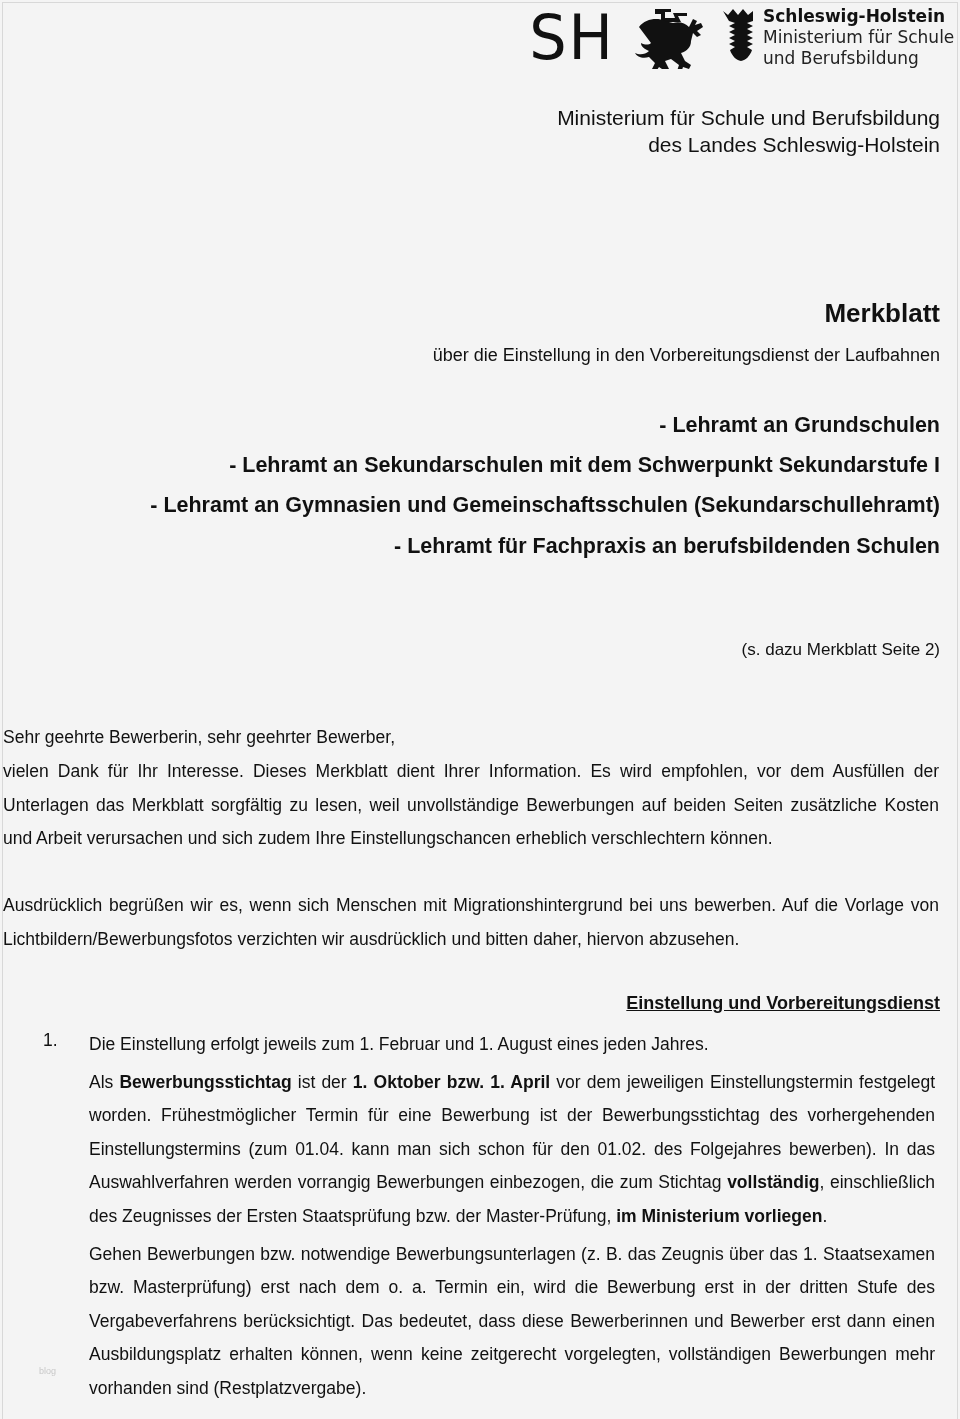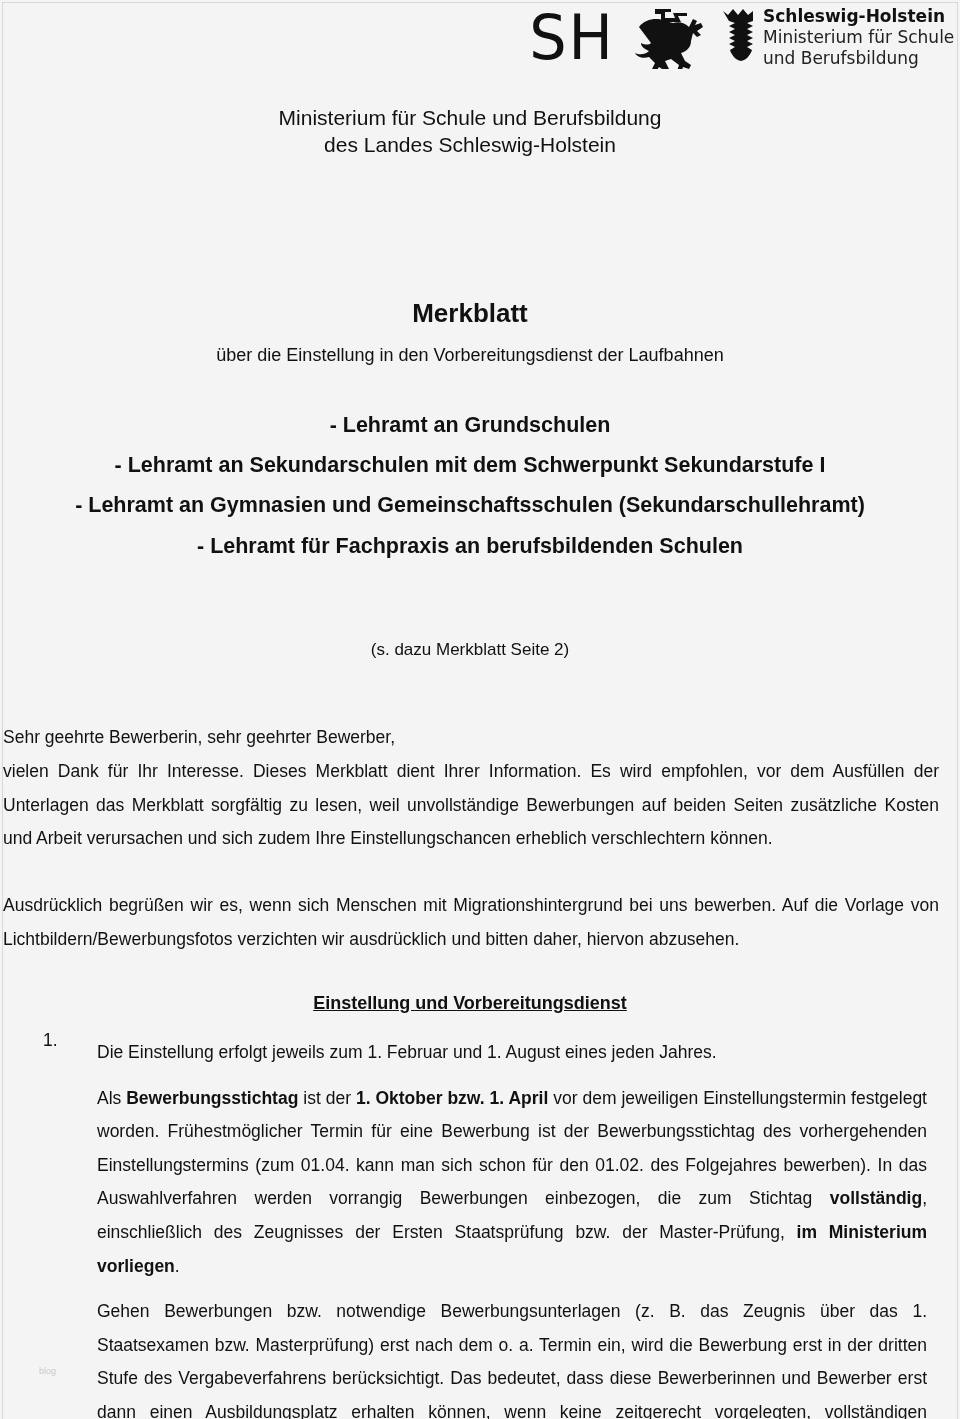--- a/index.html
+++ b/index.html
@@ -30,21 +30,21 @@
     transform: scaleX(0.95);
   }
   .logo-emblems { display: flex; margin-left: 12px; margin-top: 0px; }
   .logo-text {
     margin-left: 8px; margin-top: 3px;
     font-family: "DejaVu Sans", sans-serif;
     font-size: 17px; line-height: 21px; color: #222;
     white-space: nowrap;
   }
   .logo-text .state { font-weight: bold; color: #111; }
-  .center { text-align: center; }
+  .center { text-align: right; }
   .ministry {
     position: absolute; top: 104px; left: 0; width: 940px;
     font-size: 21px; line-height: 27px; color: #111;
   }
   .title {
     position: absolute; top: 298px; left: 0; width: 940px;
     font-size: 26px; font-weight: bold; line-height: 30px;
   }
   .subtitle {
     position: absolute; top: 344px; left: 0; width: 940px;
@@ -72,21 +72,21 @@
     font-size: 18px; font-weight: bold; text-decoration: underline; line-height: 26px;
   }
   .item-num {
     position: absolute; left: 43px; top: 1024px;
     font-size: 17.5px; line-height: 33.6px;
   }
   .item-body {
     position: absolute; left: 85px; top: 1024px; width: 854px;
     font-size: 17.5px; line-height: 33.6px; text-align: justify;
   }
-  .item-body p { margin: 12px; }
+  .item-body p { margin: 4px; }
   .watermark {
     position: absolute; left: 39px; top: 1366px;
     font-size: 9px; color: #c8c8c8;
   }
 </style>
 </head>
 <body>
 
 <div class="page-frame"></div>
 

